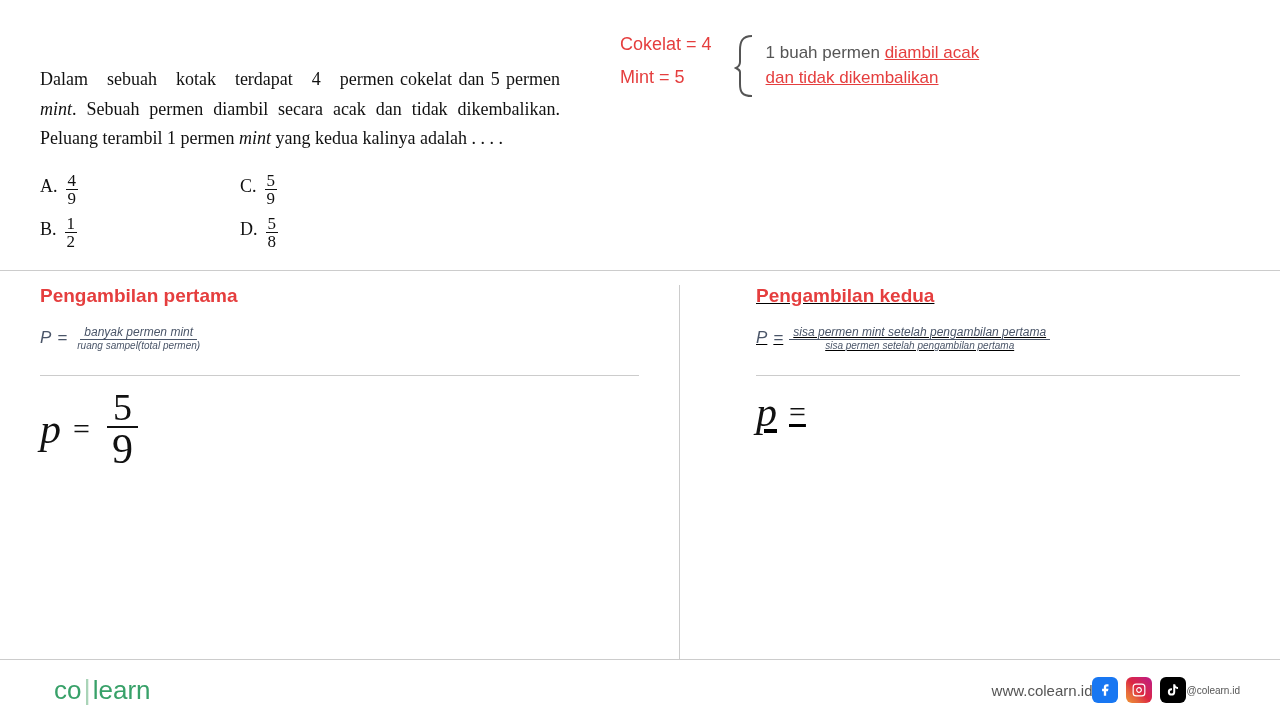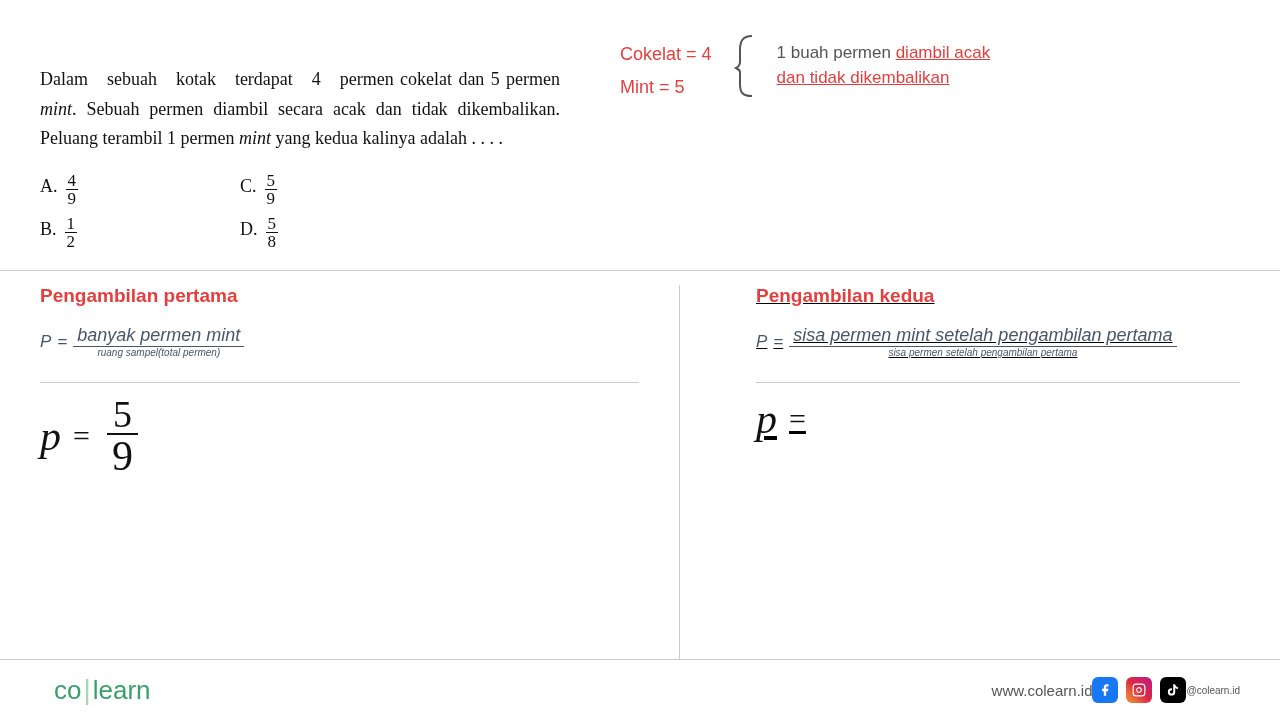--- a/index.html
+++ b/index.html
@@ -77,21 +77,21 @@
       flex: 1;
       display: flex;
       flex-direction: column;
       align-items: flex-start;
       padding-left: 60px;
       padding-top: 10px;
     }
 
     .candy-info {
       display: flex;
-      align-items: flex-end;
+      align-items: flex-start;
       gap: 16px;
       margin-bottom: 10px;
     }
 
     .candy-labels {
       display: flex;
       flex-direction: column;
       gap: 12px;
     }
 
@@ -111,21 +111,21 @@
       height: 64px;
       width: 24px;
     }
 
     .brace-text {
       font-size: 17px;
       color: #555;
       font-family: Arial, sans-serif;
       max-width: 240px;
       line-height: 1.45;
-      margin-left: 21px;
+      margin-left: 10px;
     }
 
     .brace-text .underline-red {
       color: #e53e3e;
       text-decoration: underline;
       font-weight: normal;
     }
 
     
     .divider {
@@ -188,21 +188,21 @@
     .formula-fraction {
       display: inline-flex;
       flex-direction: column;
       align-items: center;
       font-style: italic;
     }
 
     .formula-fraction .f-num {
       border-bottom: 1.5px solid #4a5568;
       padding: 0 4px;
-      font-size: 18px;
+      font-size: 12px;
       color: #4a5568;
     }
 
     .formula-fraction .f-den {
       padding: 0 4px;
       font-size: 10px;
       color: #4a5568;
     }
 
     

